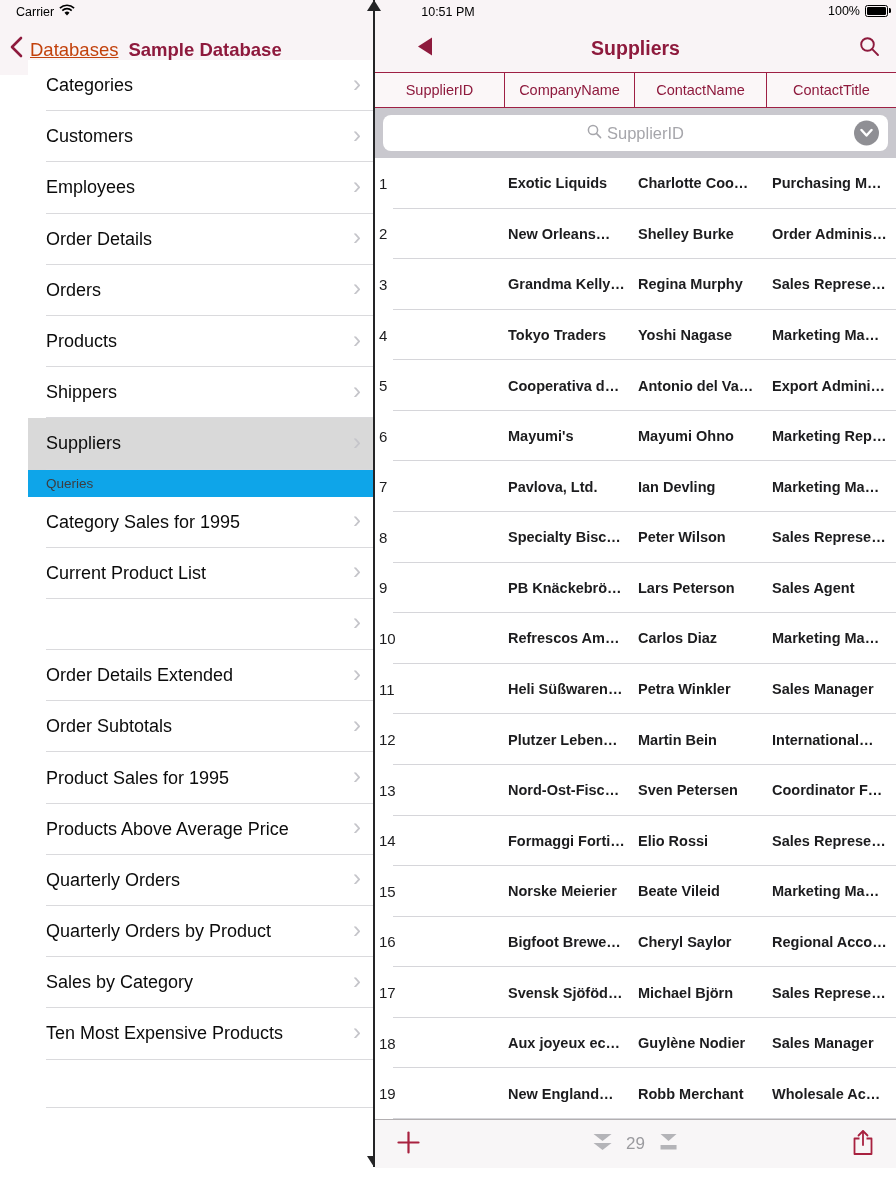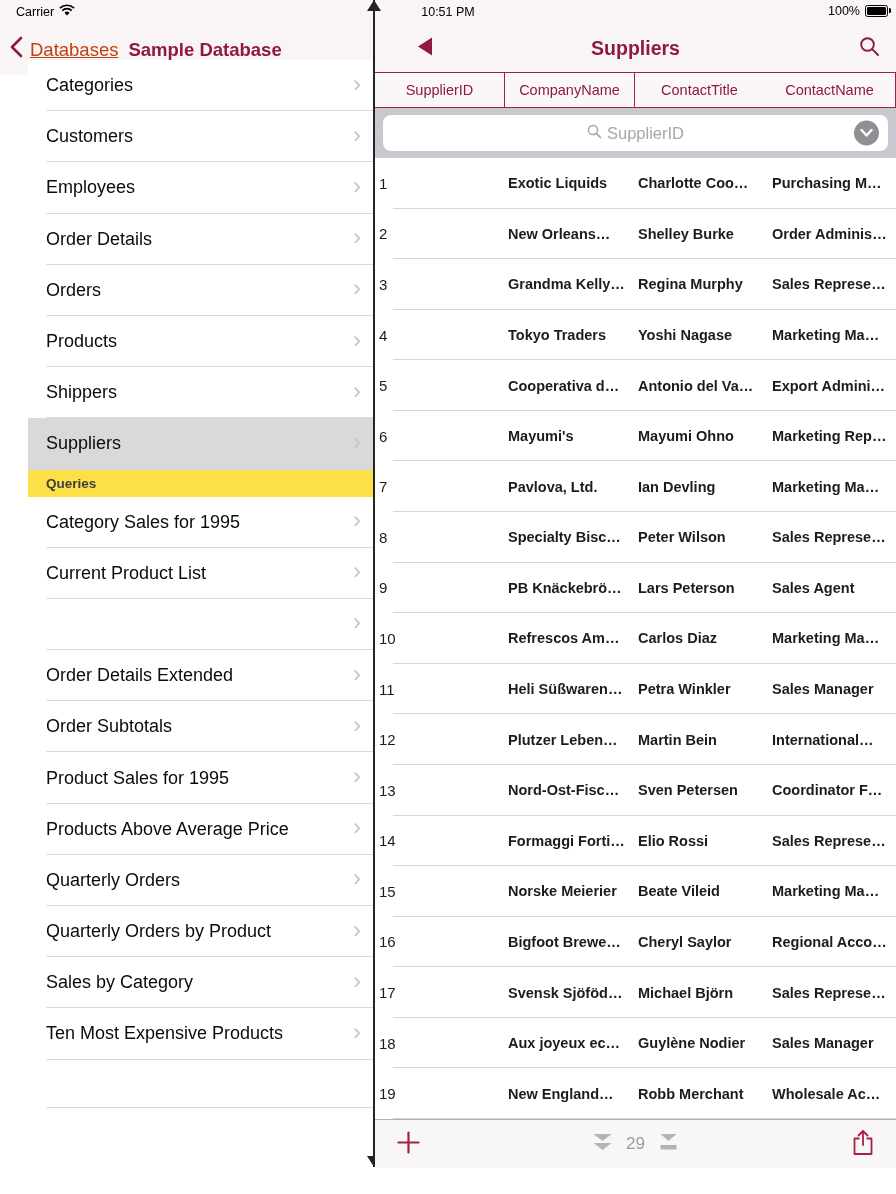--- a/index.html
+++ b/index.html
@@ -28,21 +28,21 @@
   
   .sidebar{position:absolute;left:0;top:0;width:373px;height:1194px;}
   .side-nav{position:absolute;left:0;top:24px;height:51px;right:0;display:flex;align-items:center;padding-left:10px;}
   .back-btn{display:flex;align-items:center;gap:7px;color:#c2410c;font-size:18.5px;cursor:default;text-decoration:underline;}
   .side-title{margin-left:10px;color:#8e1a3d;font-size:18.5px;font-weight:bold;}
   .side-list{position:absolute;left:0;top:60px;right:0;margin-left:28px;}
   .side-item{position:relative;display:flex;align-items:center;height:51.2px;padding:0 12px 0 18px;background:#fff;font-size:18px;color:#0b0b0b;}
   .side-item::after{content:'';position:absolute;left:18px;right:0;bottom:0;height:1px;background:#dadadd;}
   .side-item.selected{background:#d9d9d9;}
   .chev{margin-left:auto;color:#c5c5ca;font-size:24px;line-height:1;transform:translateY(-2px);}
-  .section-hdr{height:27px;line-height:27px;background:#fde047;color:#3d3d40;font-size:13.5px;font-weight:bold;padding-left:18px;}
+  .section-hdr{height:27px;line-height:27px;background:#0ea5e9;color:#3d3d40;font-size:13.5px;font-weight:normal;padding-left:18px;}
   .tail-sep{height:1px;background:#dadadd;margin:47px 0 0 18px;}
 
   
   .detail{position:absolute;left:375px;top:0;width:521px;height:1194px;}
   .det-nav{position:absolute;left:0;top:24px;right:0;height:48px;display:flex;align-items:center;}
   .det-back{margin-left:42px;display:flex;align-items:center;}
   .det-title{position:absolute;left:0;right:0;text-align:center;color:#8e1a3d;font-size:19.5px;font-weight:bold;}
   .det-search{margin-left:auto;margin-right:16px;display:flex;align-items:center;}
 
   .colheads{position:absolute;left:0;top:72px;right:0;height:36px;display:flex;box-sizing:border-box;
@@ -222,22 +222,22 @@
               <circle cx="8.5" cy="8.5" r="6.3" fill="none" stroke="#8e1a3d" stroke-width="1.9"></circle>
               <line x1="13.2" y1="13.2" x2="19" y2="19" stroke="#8e1a3d" stroke-width="1.9" stroke-linecap="round"></line>
             </svg>
         </span>
       </div>
     </div>
 
     <div class="colheads" id="col-headers">
         <div class="colh w0 b">SupplierID</div>
         <div class="colh w1 b">CompanyName</div>
+        <div class="colh w2 b">ContactName</div>
         <div class="colh w3">ContactTitle</div>
-        <div class="colh w2 b">ContactName</div>
       </div>
 
     <div class="search-strip">
       <div class="search-field">
         <span class="ph">
           <span>
             <svg width="15" height="15" viewBox="0 0 15 15">
                 <circle cx="6" cy="6" r="4.6" fill="none" stroke="#a6a6ab" stroke-width="1.5"></circle>
                 <line x1="9.4" y1="9.4" x2="13.6" y2="13.6" stroke="#a6a6ab" stroke-width="1.5" stroke-linecap="round"></line>
               </svg>

